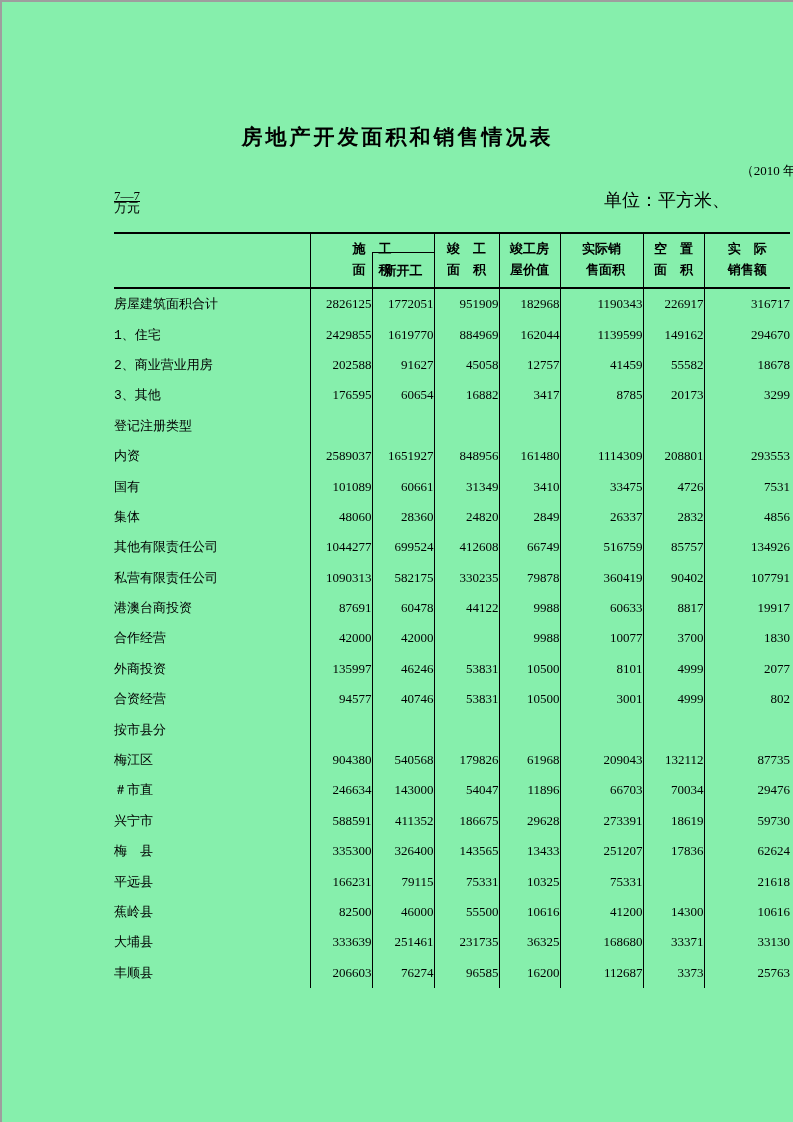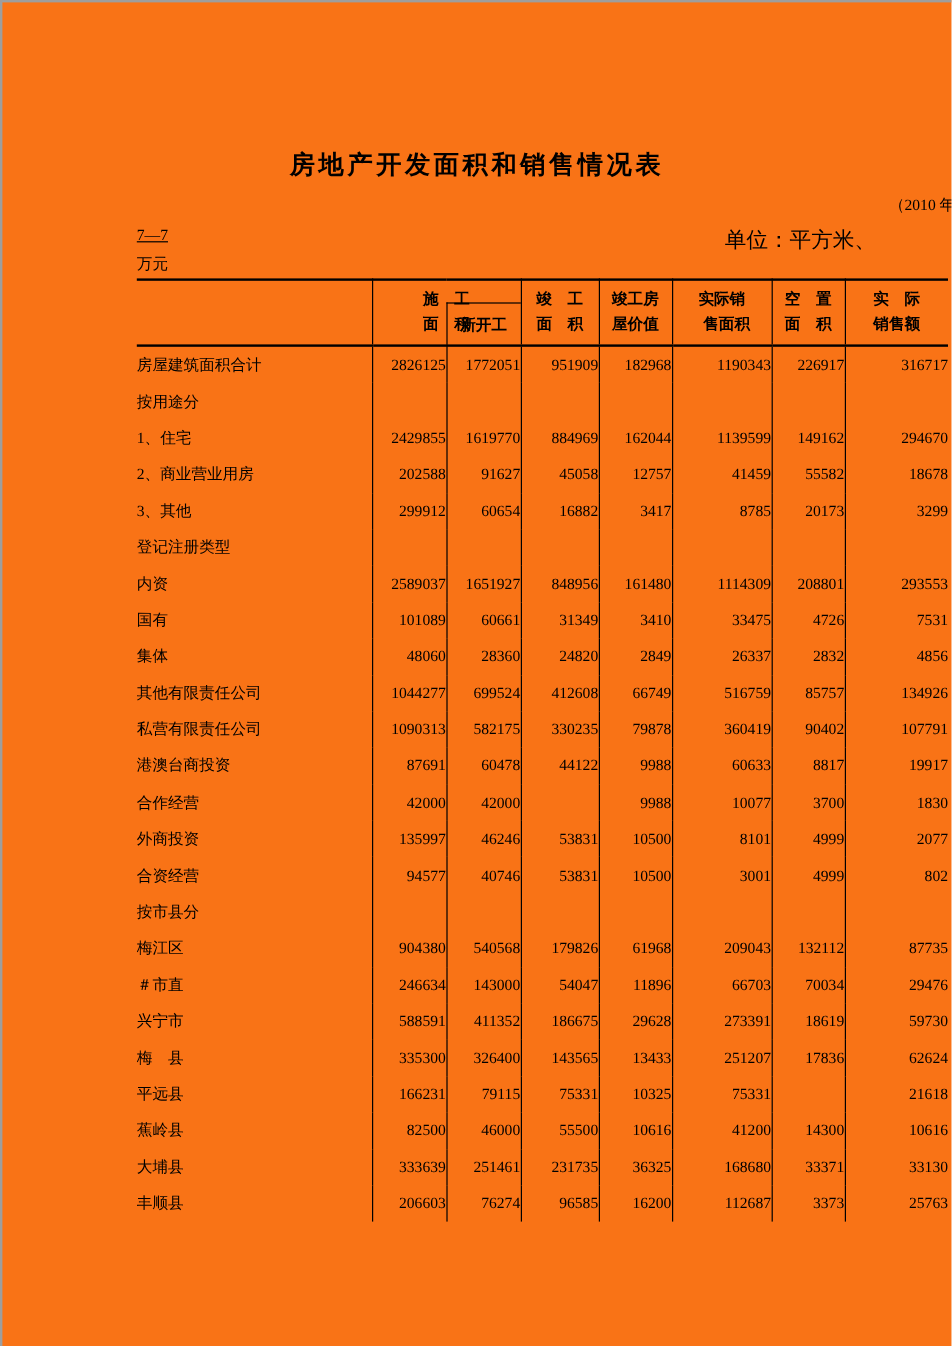--- a/index.html
+++ b/index.html
@@ -1,40 +1,40 @@
 <!DOCTYPE html>
 <html><head>
 <meta charset="utf-8">
 <style>
   html,body{margin:0;padding:0;background:#fff;}
   .page{
     position:relative;
     width:793px;height:1122px;
-    background:#f97316;
+    background:#86efac;
     border-top:2px solid #9e9e9e;
     border-left:2px solid #9e9e9e;
     box-sizing:border-box;
     font-family:"Liberation Serif","DejaVu Serif",serif;
     color:#000;
     overflow:hidden;
   }
   .title{
     position:absolute;top:121px;left:0;width:100%;
     text-align:center;
     font-family:"Liberation Sans","DejaVu Sans",sans-serif;
     font-weight:bold;font-size:21px;letter-spacing:3px;
     margin:0;
   }
   .subtitle{
     position:absolute;top:160px;left:16px;width:100%;
     text-align:right;font-size:13px;
   }
   .table-no{position:absolute;top:186px;left:112px;font-size:13px;text-decoration:underline;}
   .unit-line1{position:absolute;top:186px;left:602px;font-size:18px;}
-  .unit-line2{position:absolute;top:209px;left:112px;font-size:13px;}
+  .unit-line2{position:absolute;top:197px;left:112px;font-size:13px;}
 
   table.stat{
     position:absolute;left:112px;top:230px;width:676px;
     border-collapse:collapse;table-layout:fixed;
     border-top:2px solid #000;
     font-size:13px;
   }
   table.stat th{
     border-bottom:2px solid #000;
     font-family:"Liberation Sans","DejaVu Sans",sans-serif;
@@ -55,21 +55,21 @@
     border-top:1px solid #000;border-left:1px solid #000;
     box-sizing:border-box;
     display:flex;align-items:center;justify-content:center;
     font-family:"Liberation Sans","DejaVu Sans",sans-serif;
     font-weight:bold;font-size:13px;line-height:1;
   }
   table.stat td{
     height:30.4px;padding:0;vertical-align:middle;
     font-size:13px;white-space:nowrap;overflow:hidden;
   }
-  td.lbl{text-align:left;}
+  td.lbl{text-align:left;font-family:Liberation Mono, monospace;}
   td.ind0{padding-left:8px;}
   td.ind1{padding-left:21px;}
   td.ind2{padding-left:34px;}
   td.ind3{padding-left:48px;}
   td.num{text-align:right;border-left:1px solid #000;
     font-family:"Liberation Serif","DejaVu Serif",serif;}
   td.p1{padding-right:8px;}
   td.p2{padding-right:8px;}
   td.p3{padding-right:10px;}
   td.p4{padding-right:13px;}
@@ -136,30 +136,20 @@
           <td class="lbl ind0">房屋建筑面积合计</td>
           <td class="num p1">2826125</td>
           <td class="num p2">1772051</td>
           <td class="num p3">951909</td>
           <td class="num p4">182968</td>
           <td class="num p5">1190343</td>
           <td class="num p6">226917</td>
           <td class="num p7">316717</td>
         </tr>
         <tr>
-          <td class="lbl ind1">按用途分</td>
-          <td class="num p1"></td>
-          <td class="num p2"></td>
-          <td class="num p3"></td>
-          <td class="num p4"></td>
-          <td class="num p5"></td>
-          <td class="num p6"></td>
-          <td class="num p7"></td>
-        </tr>
-        <tr>
           <td class="lbl ind2">1、住宅</td>
           <td class="num p1">2429855</td>
           <td class="num p2">1619770</td>
           <td class="num p3">884969</td>
           <td class="num p4">162044</td>
           <td class="num p5">1139599</td>
           <td class="num p6">149162</td>
           <td class="num p7">294670</td>
         </tr>
         <tr>
@@ -167,21 +157,21 @@
           <td class="num p1">202588</td>
           <td class="num p2">91627</td>
           <td class="num p3">45058</td>
           <td class="num p4">12757</td>
           <td class="num p5">41459</td>
           <td class="num p6">55582</td>
           <td class="num p7">18678</td>
         </tr>
         <tr>
           <td class="lbl ind2">3、其他</td>
-          <td class="num p1">299912</td>
+          <td class="num p1">176595</td>
           <td class="num p2">60654</td>
           <td class="num p3">16882</td>
           <td class="num p4">3417</td>
           <td class="num p5">8785</td>
           <td class="num p6">20173</td>
           <td class="num p7">3299</td>
         </tr>
         <tr>
           <td class="lbl ind1">登记注册类型</td>
           <td class="num p1"></td>

